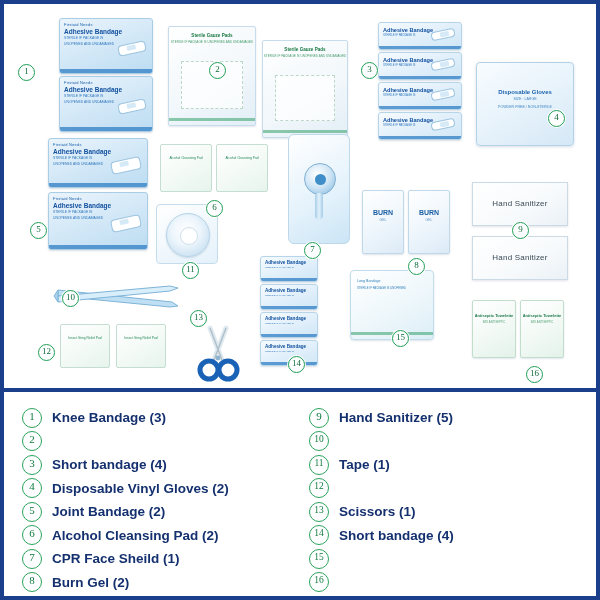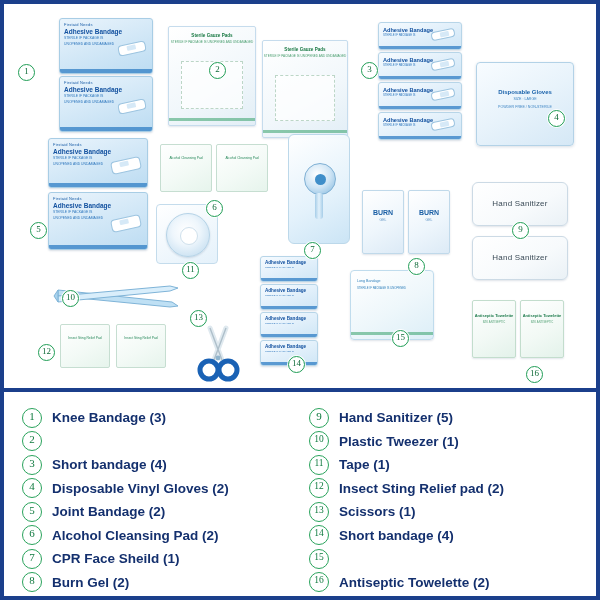--- a/index.html
+++ b/index.html
@@ -140,21 +140,21 @@
   .glove-pack .gp-s {
     font-size: 3.6px;
     color: #3f86c4;
     text-align: center;
     line-height: 1.6;
     padding-top: 2px;
   }
   .sanitizer {
     background: linear-gradient(150deg, #ffffff 0%, #f7fafc 60%, #eaf1f6 100%);
     border: 1px solid #ccdae5;
-    border-radius: 6px;
+    border-radius: 0;
     box-shadow: 0 1px 2px rgba(40,70,110,0.15);
   }
   .sanitizer .st {
     font-size: 8px;
     color: #3b4b57;
     text-align: center;
     padding-top: 16px;
     letter-spacing: .2px;
   }
   .burn {
@@ -578,43 +578,40 @@
         </div>
       </div>
 
       <div class="legend-col">
         <div class="legend-row">
           <div class="legend-num">9</div>
           <div class="legend-label">Hand Sanitizer (5)</div>
         </div>
         <div class="legend-row">
           <div class="legend-num" style="font-size:9.5px;">10</div>
-          <div class="legend-label">Plastic Tweezer (1)</div>
         </div>
         <div class="legend-row">
           <div class="legend-num" style="font-size:9.5px;">11</div>
           <div class="legend-label">Tape (1)</div>
         </div>
         <div class="legend-row">
           <div class="legend-num" style="font-size:9.5px;">12</div>
-          <div class="legend-label">Insect Sting Relief pad (2)</div>
         </div>
         <div class="legend-row">
           <div class="legend-num" style="font-size:9.5px;">13</div>
           <div class="legend-label">Scissors (1)</div>
         </div>
         <div class="legend-row">
           <div class="legend-num" style="font-size:9.5px;">14</div>
           <div class="legend-label">Short bandage (4)</div>
         </div>
         <div class="legend-row">
           <div class="legend-num" style="font-size:9.5px;">15</div>
         </div>
         <div class="legend-row">
           <div class="legend-num" style="font-size:9.5px;">16</div>
-          <div class="legend-label">Antiseptic Towelette (2)</div>
         </div>
       </div>
 
     </div>
   </div>
 
 </div>
 
 </body></html>

